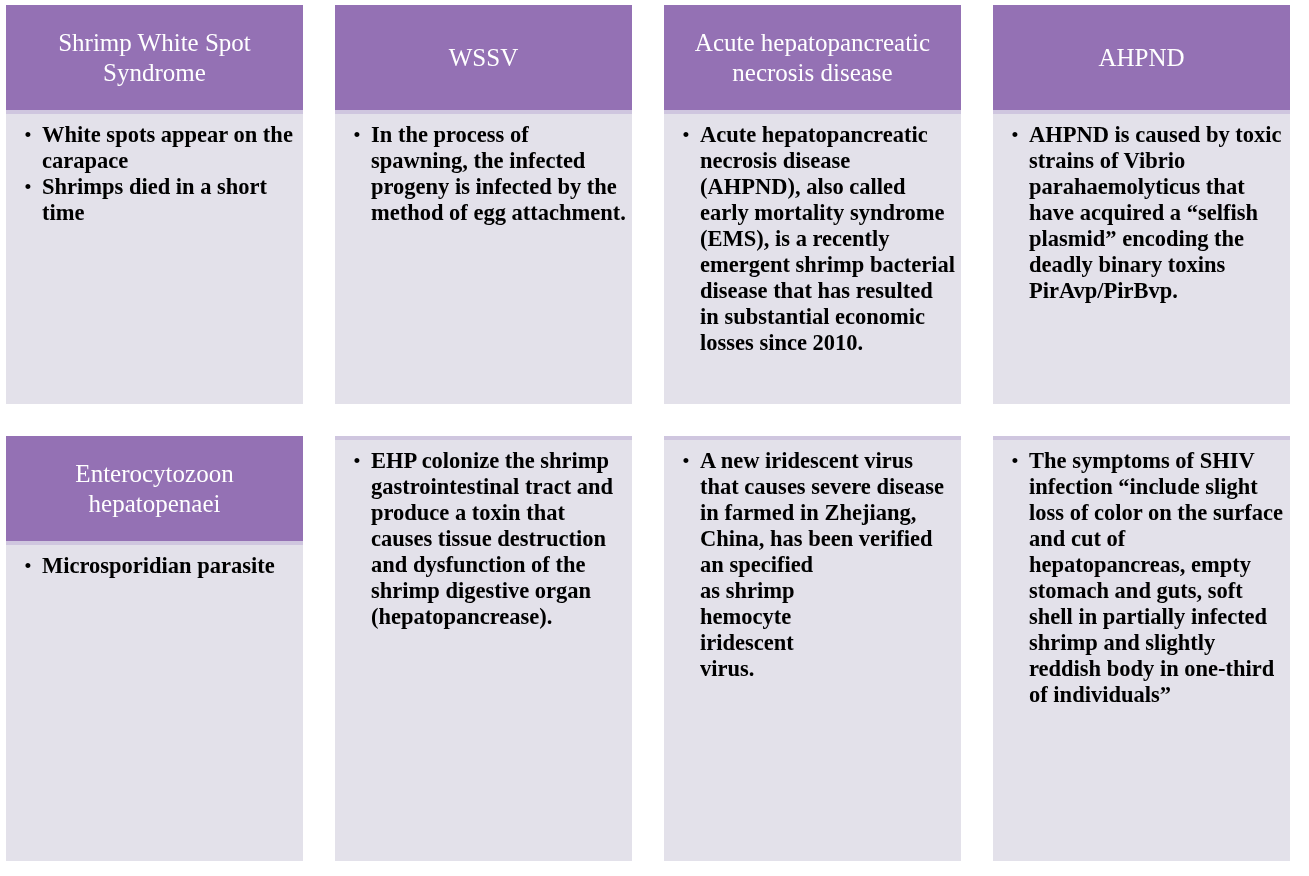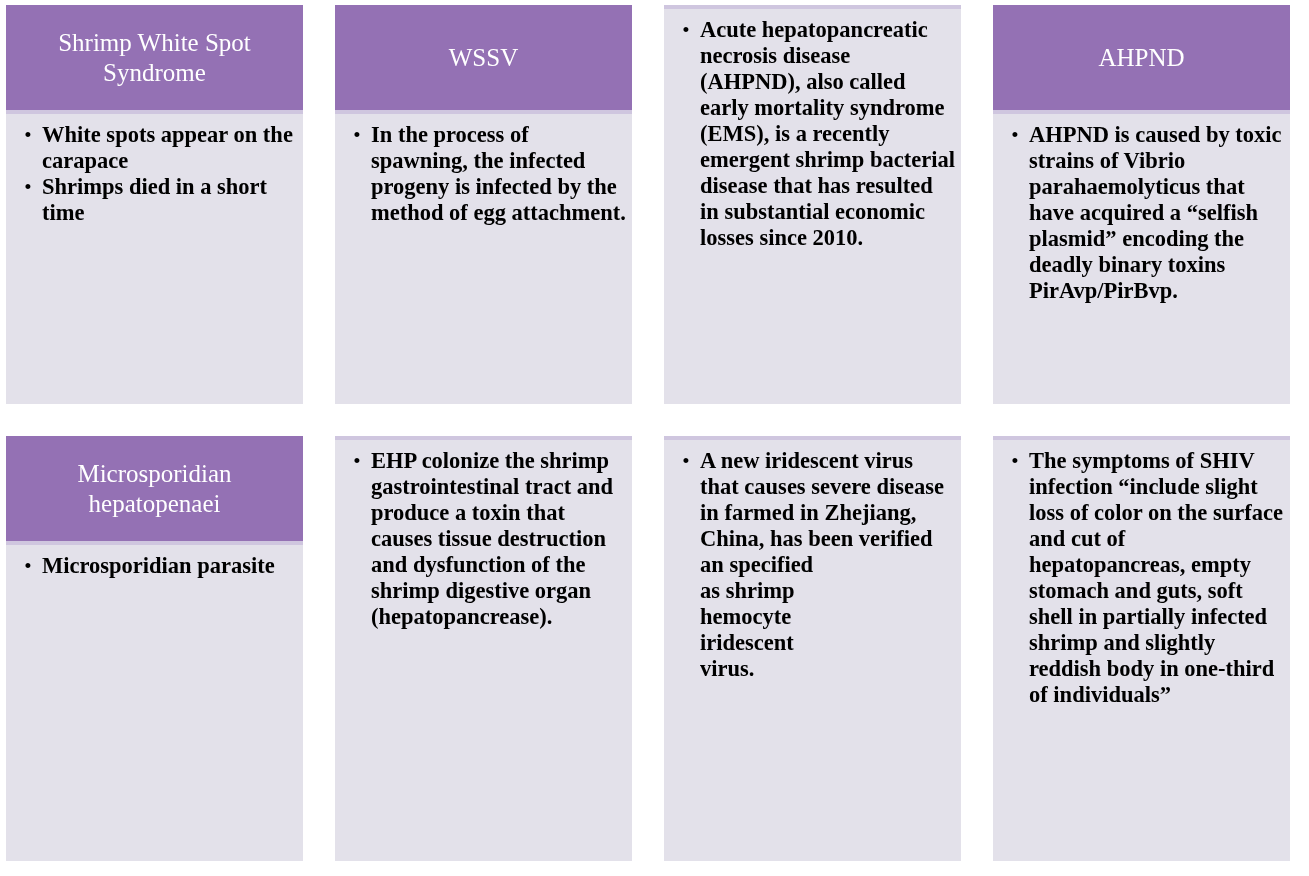--- a/index.html
+++ b/index.html
@@ -110,20 +110,23 @@
       <ul class="bullets">
         <li>
           <span class="dot">•</span>
           <span class="txt">In the process of spawning, the infected progeny is infected by the method of egg attachment.</span>
         </li>
       </ul>
     </div>
   </div>
 
   <div class="card">
+    <div class="card-header serif">
+      <div class="card-title">Acute hepatopancreatic necrosis disease</div>
+    </div>
     <div class="card-body">
       <ul class="bullets">
         <li>
           <span class="dot">•</span>
           <span class="txt">Acute hepatopancreatic necrosis disease (AHPND), also called early mortality syndrome (EMS), is a recently emergent shrimp bacterial disease that has resulted in substantial economic losses since 2010.</span>
         </li>
       </ul>
     </div>
   </div>
 
@@ -136,21 +139,21 @@
         <li>
           <span class="dot">•</span>
           <span class="txt">AHPND is caused by toxic strains of Vibrio parahaemolyticus that have acquired a “selfish plasmid” encoding the deadly binary toxins PirAvp/PirBvp.</span>
         </li>
       </ul>
     </div>
   </div>
 
   <div class="card">
     <div class="card-header serif">
-      <div class="card-title">Microsporidian hepatopenaei</div>
+      <div class="card-title">Enterocytozoon hepatopenaei</div>
     </div>
     <div class="card-body">
       <ul class="bullets">
         <li>
           <span class="dot">•</span>
           <span class="txt">Microsporidian parasite</span>
         </li>
       </ul>
     </div>
   </div>

